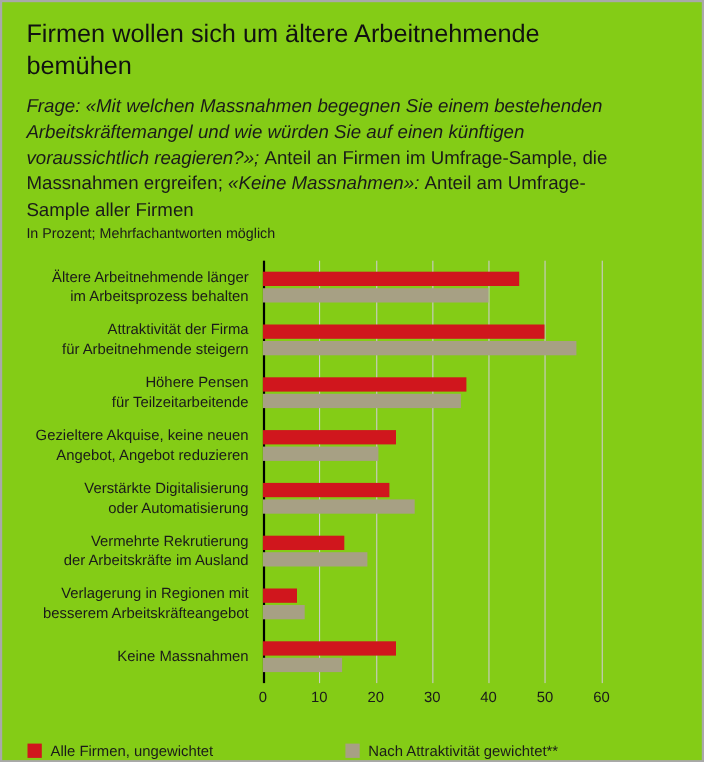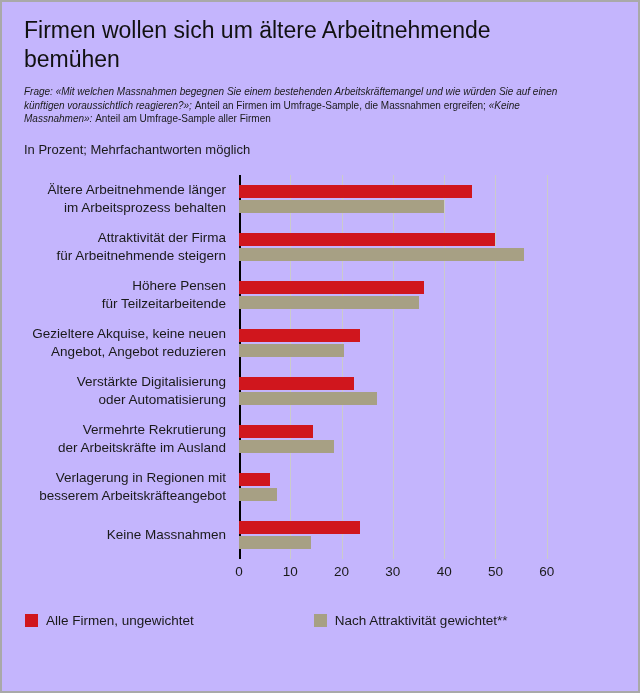--- a/index.html
+++ b/index.html
@@ -1,26 +1,26 @@
 <!DOCTYPE html>
 <html><head>
 <meta charset="utf-8">
 <style>
   html,body{margin:0;padding:0;background:#fff;}
   .frame{
     width:640px;height:693px;box-sizing:border-box;
-    border:2px solid #a9a9a9;background:#c4b5fd;
+    border:2px solid #a9a9a9;background:#84cc16;
     padding:14px 22px 0 22px;overflow:hidden;
     font-family:"Liberation Sans","DejaVu Sans",sans-serif;color:#1a1a1a;
   }
   .title{
     font-size:23px;line-height:1.28;font-weight:500;margin:0 0 10px 0;
     white-space:pre-line;color:#111;letter-spacing:0;
   }
-  .subtitle{font-size:10px;line-height:1.38;margin:0 0 16px 0;max-width:538px;}
+  .subtitle{font-size:17px;line-height:1.38;margin:0 0 2px 0;max-width:538px;}
   .subtitle span{color:#1a1a1a;}
   .note{font-size:13px;line-height:1.3;margin:0 0 16px 0;}
   .chart{margin-top:4px;}
   .rows-wrap{position:relative;}
   .plot-bg{position:absolute;top:0;bottom:0;left:215px;width:318px;}
   .axis-line{position:absolute;top:0;bottom:0;left:0;width:2px;background:#000;}
   .gridline{position:absolute;top:0;bottom:0;width:1px;background:#cbcbcb;}
   .row{display:flex;align-items:center;}
   .row-label{
     width:215px;box-sizing:border-box;padding-right:13px;text-align:right;

